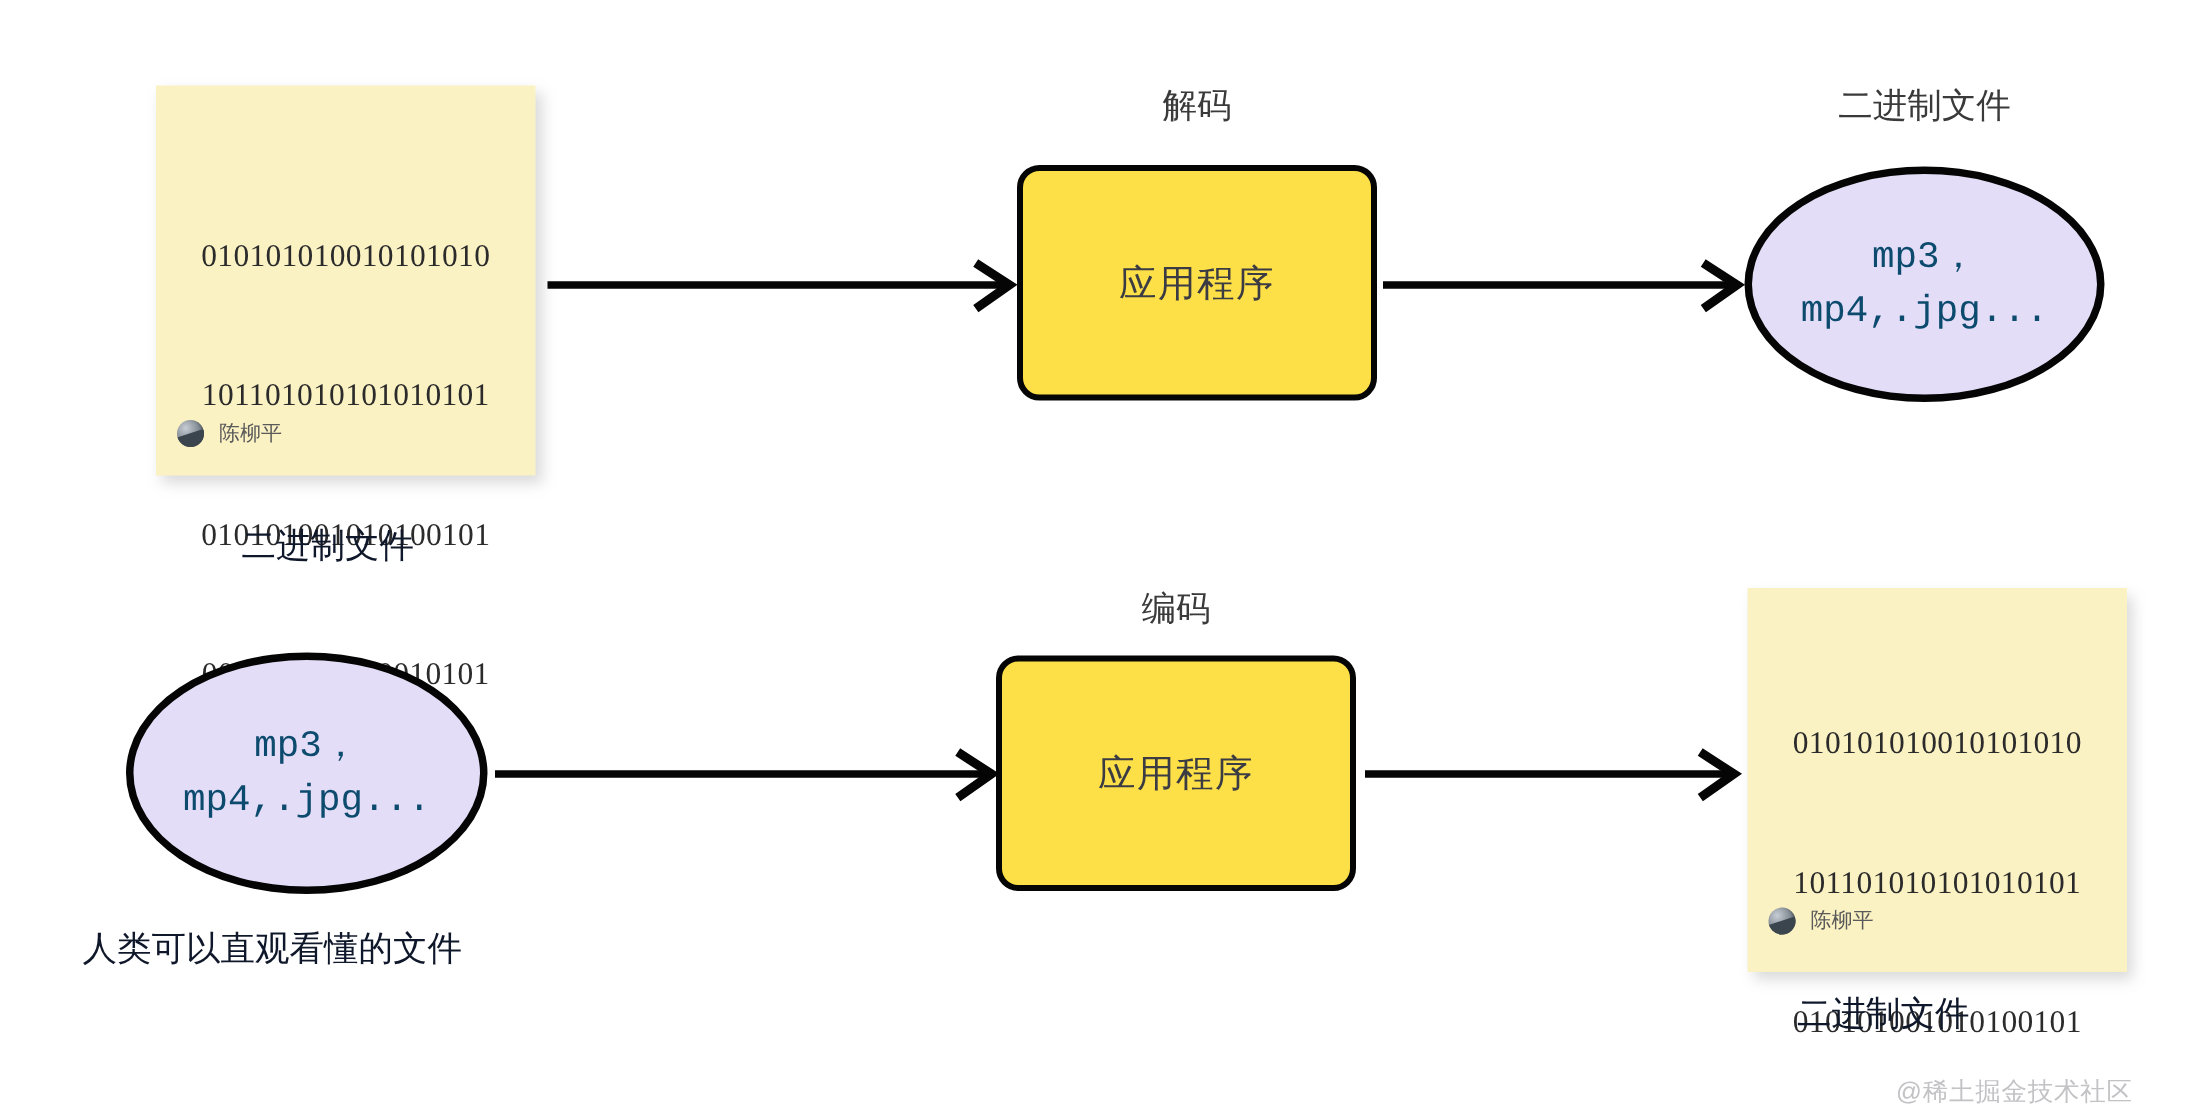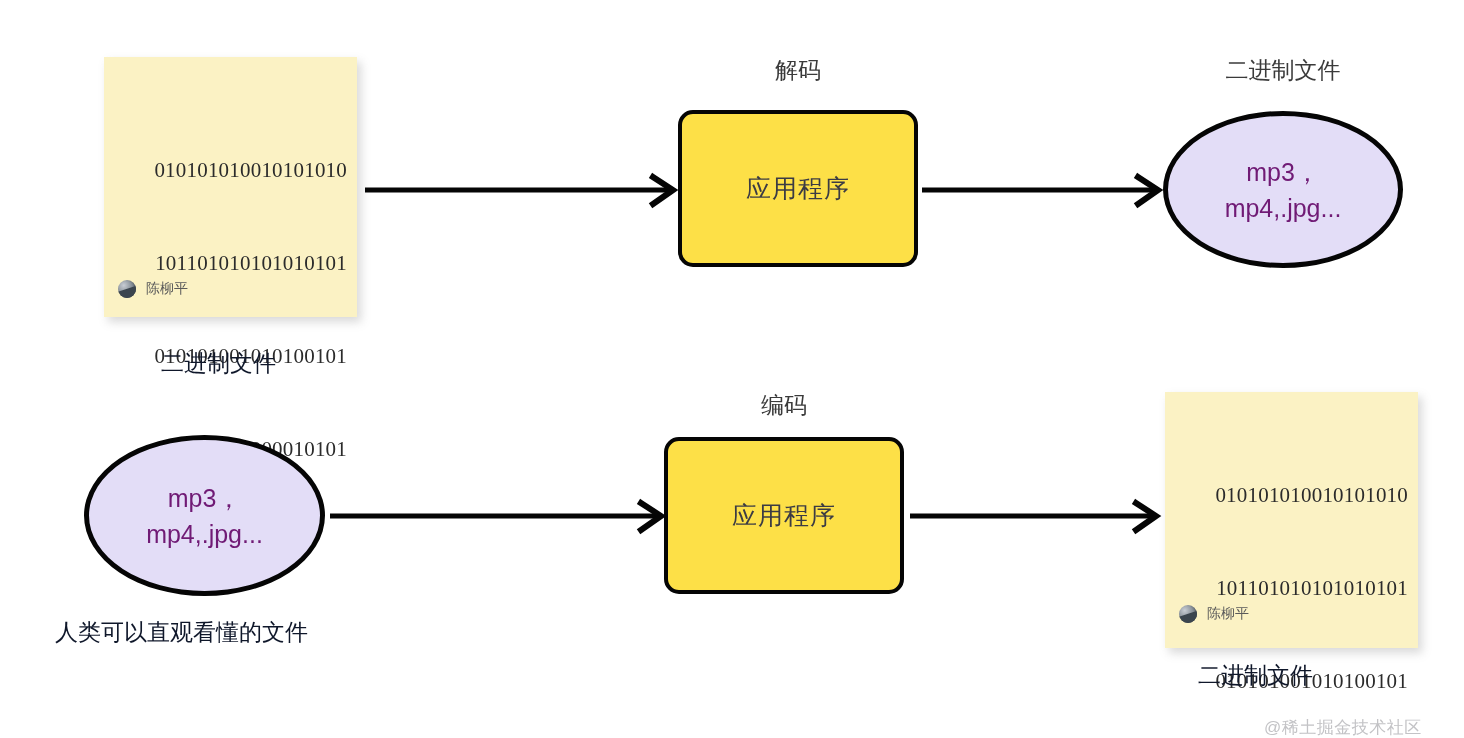--- a/index.html
+++ b/index.html
@@ -24,21 +24,21 @@
   .note {
     position: absolute;
     background: #fbf2c4;
     box-shadow: 4px 5px 9px rgba(120,120,120,0.28);
     box-sizing: border-box;
   }
   .note-binary {
     position: absolute;
     left: 0; right: 0;
     padding: 0 10px;
-    text-align: right;
+    text-align: center;
     font-family: "Liberation Serif", "DejaVu Serif", serif;
     font-size: 21px;
     line-height: 31px;
     letter-spacing: 0.2px;
     color: #2b2b2b;
     white-space: pre;
   }
   .note-binary div { white-space: pre; }
 
   .note-credit {
@@ -91,22 +91,23 @@
     background: #e3ddf7;
     border: 5px solid #050505;
     border-radius: 50% / 50%;
     box-sizing: border-box;
     display: flex;
     flex-direction: column;
     align-items: center;
     justify-content: center;
     font-size: 25px;
     line-height: 36px;
-    color: #701a75;
+    color: #0c4a6e;
     text-align: center;
+    font-family: Liberation Mono, monospace;
   }
   .blob span { display: block; }
 
   
   .arrow { position: absolute; }
   .arrow svg { display: block; overflow: visible; }
 
   
   .label {
     position: absolute;

